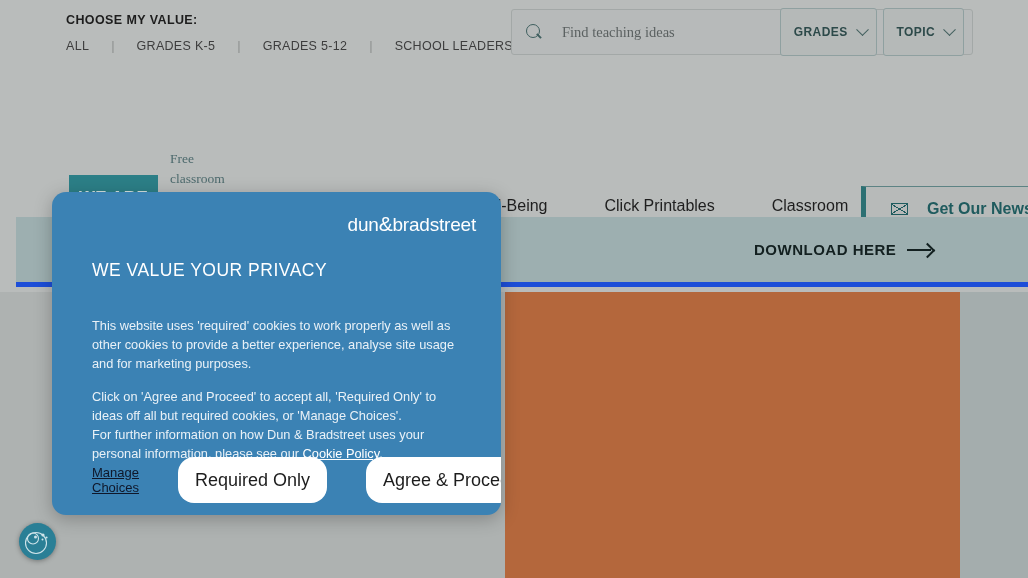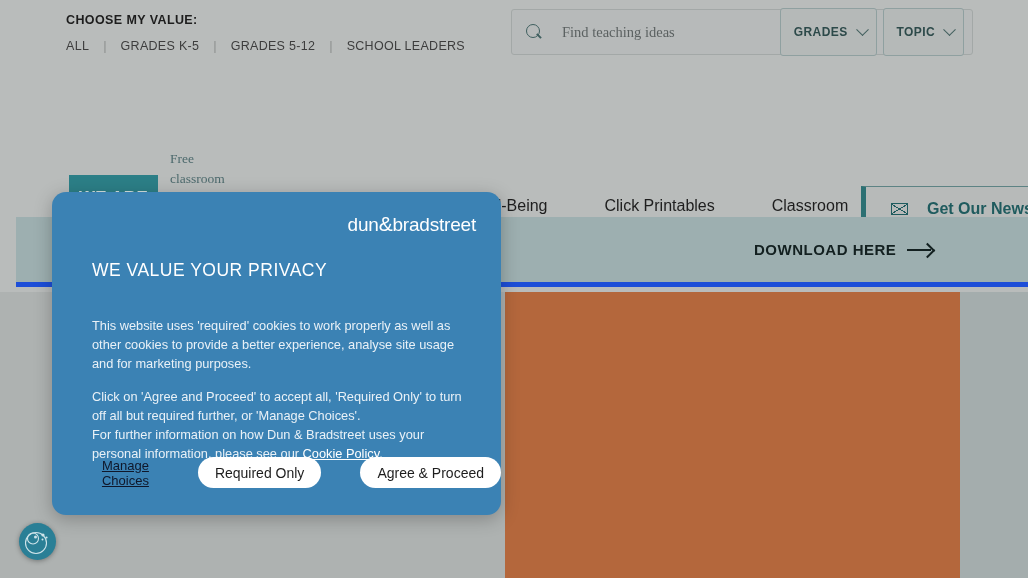--- a/index.html
+++ b/index.html
@@ -17,21 +17,21 @@
   
   .utility-bar {
     position: absolute; left: 0; top: 0; width: 1028px; height: 64px;
     background: #b9bcbb;
   }
   .choose-view { position: absolute; left: 66px; top: 13px; }
   .choose-view-label {
     font-size: 12.5px; font-weight: bold; color: #1d1d1d;
     letter-spacing: .4px;
   }
-  .view-links { margin-top: 11px; display: flex; align-items: center; gap: 0; }
+  .view-links { margin-top: 11px; display: flex; align-items: center; gap: 8px; }
   .view-link {
     font-size: 12.5px; color: #3d3d3d; letter-spacing: .3px;
     cursor: pointer; white-space: nowrap;
   }
   .view-sep { color: #8e9190; margin: 0 14px; font-size: 13px; }
 
   .searchbar {
     position: absolute; left: 511px; top: 9px;
     width: 462px; height: 46px;
     border: 1px solid #a3a8a7; border-radius: 3px;
@@ -180,24 +180,24 @@
   .modal-actions {
     position: absolute; left: 40px; top: 265px;
     display: flex; align-items: center;
   }
   .btn-manage {
     font-size: 13px; color: #0f172a; text-decoration: underline;
     cursor: pointer; background: none; border: none;
     font-family: "Liberation Sans", sans-serif; padding: 0;
   }
   .btn-pill {
-    margin-left: 39px; height: 31px; padding: 0 17px;
+    margin-left: 39px; height: 46px; padding: 0 17px;
     border: none; border-radius: 16px; background: #fff;
     font-family: "Liberation Sans", sans-serif;
-    font-size: 14px; color: #1d1d1d; cursor: pointer; white-space: nowrap;
+    font-size: 18px; color: #1d1d1d; cursor: pointer; white-space: nowrap;
   }
 </style>
 </head>
 <body>
 
 <div id="root">
 
   <div class="page">
 
     <div class="utility-bar">
@@ -277,21 +277,21 @@
     </div>
   </div>
 
   <div class="modal">
     <div class="db-logo"><span>dun</span><span class="db-amp">&amp;</span><span>bradstreet</span></div>
 
     <div class="modal-title">WE VALUE YOUR PRIVACY</div>
 
     <div class="modal-body">
       <p>This website uses 'required' cookies to work properly as well as other cookies to provide a better experience, analyse site usage and for marketing purposes.</p>
-      <p><span>Click on 'Agree and Proceed' to accept all, 'Required Only' to turn off all but required further, or 'Manage Choices'.</span><br><span>For further information on how Dun &amp; Bradstreet uses your personal information, please see our </span><span class="cookie-policy-link">Cookie Policy</span><span>.</span></p>
+      <p><span>Click on 'Agree and Proceed' to accept all, 'Required Only' to ideas off all but required cookies, or 'Manage Choices'.</span><br><span>For further information on how Dun &amp; Bradstreet uses your personal information, please see our </span><span class="cookie-policy-link">Cookie Policy</span><span>.</span></p>
     </div>
 
     <div class="modal-actions">
       <button class="btn-manage">Manage Choices</button>
       <button class="btn-pill">Required Only</button>
       <button class="btn-pill">Agree &amp; Proceed</button>
     </div>
   </div>
 
 </div>

